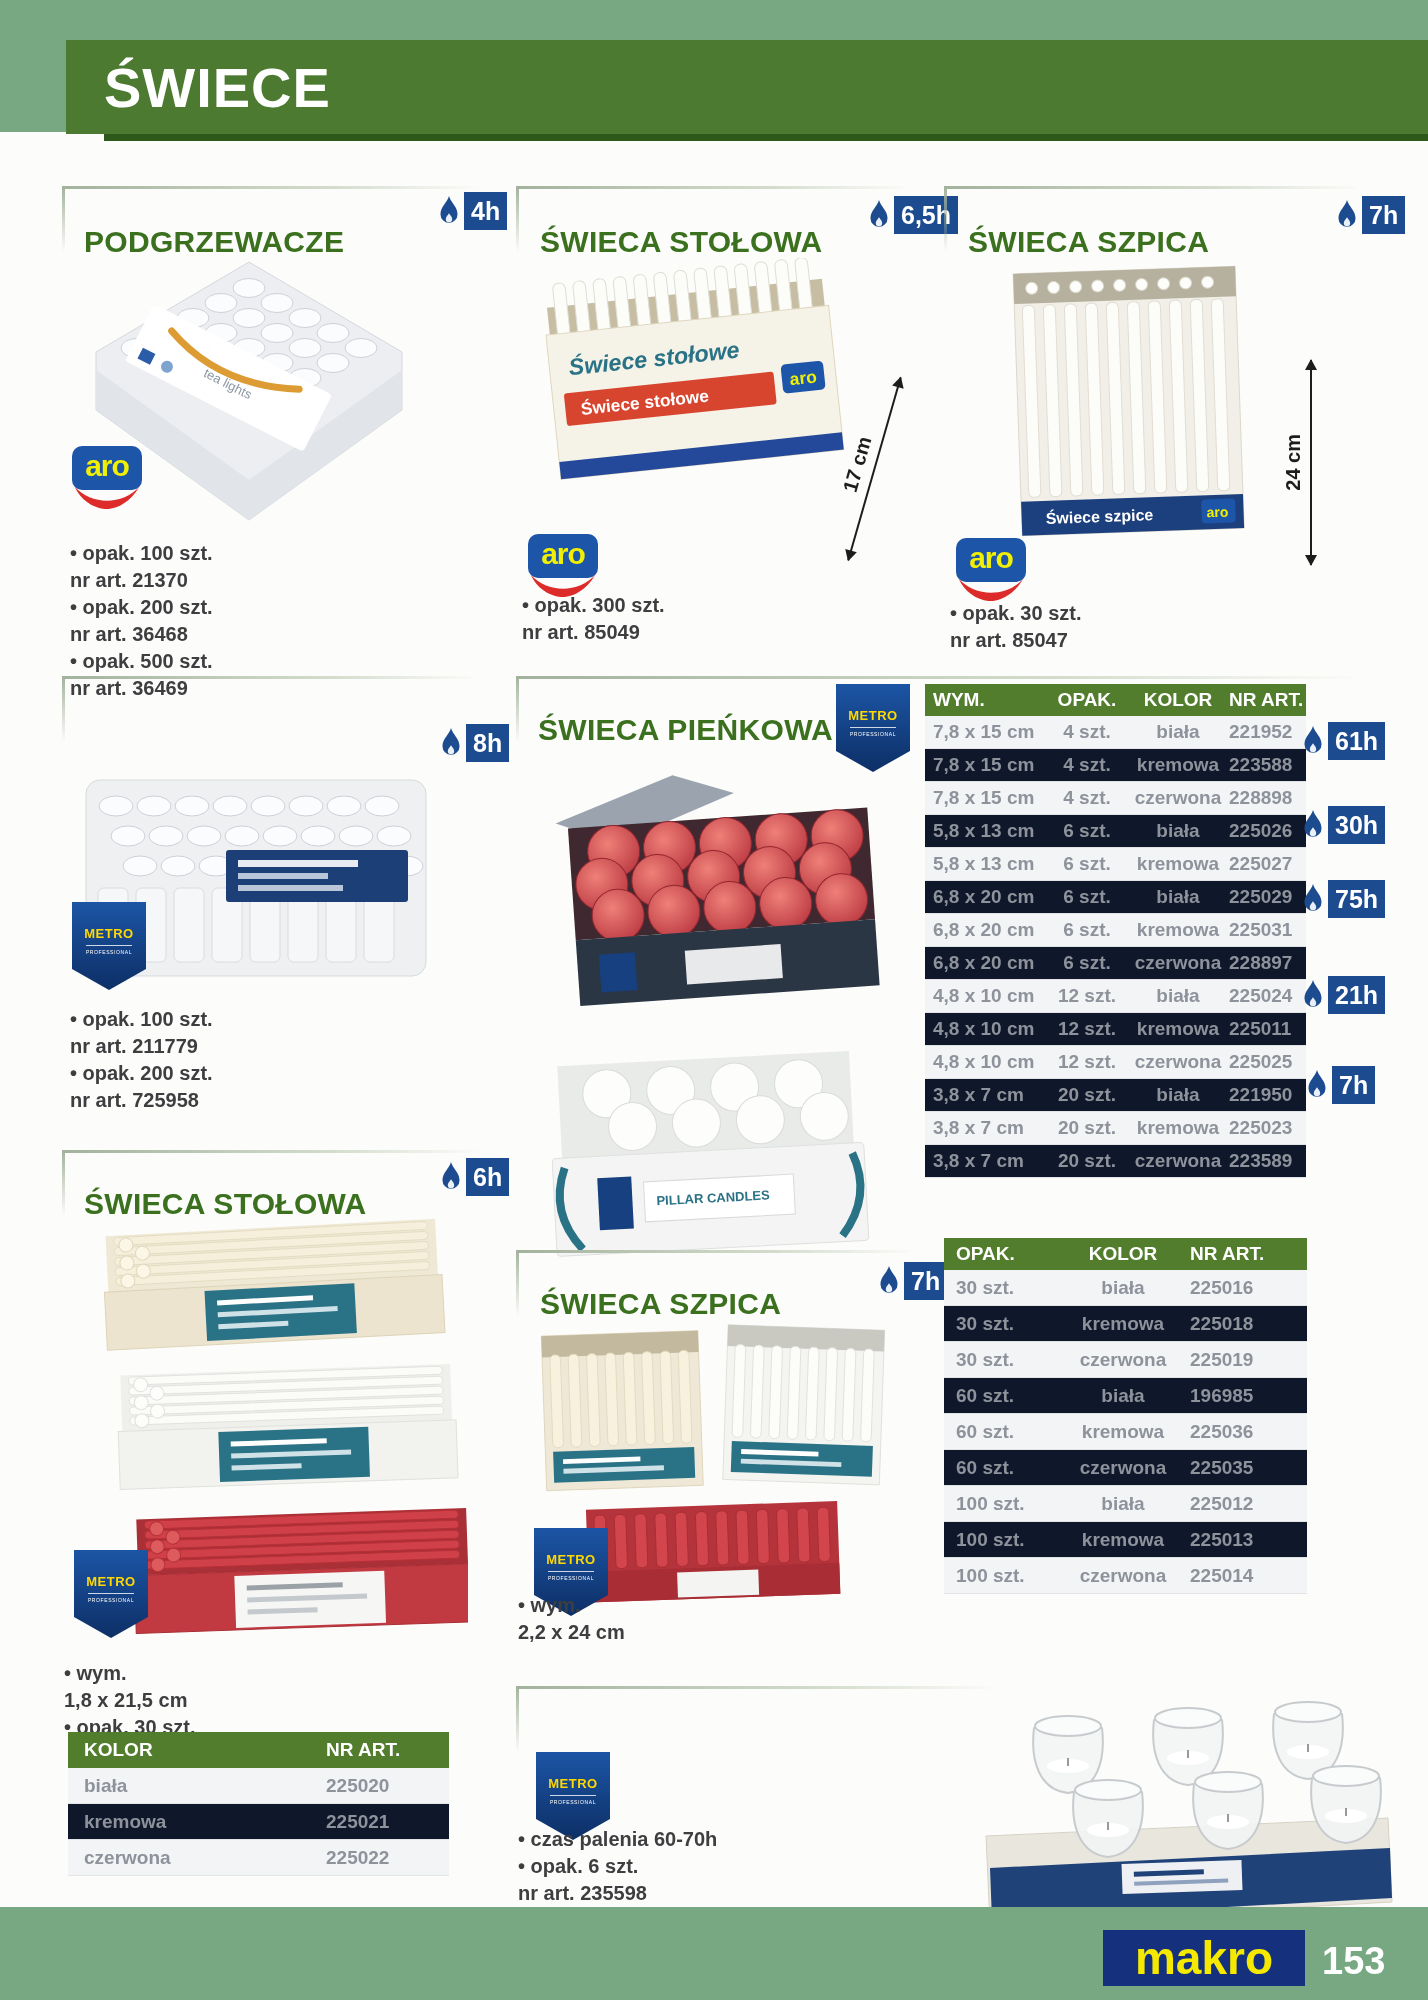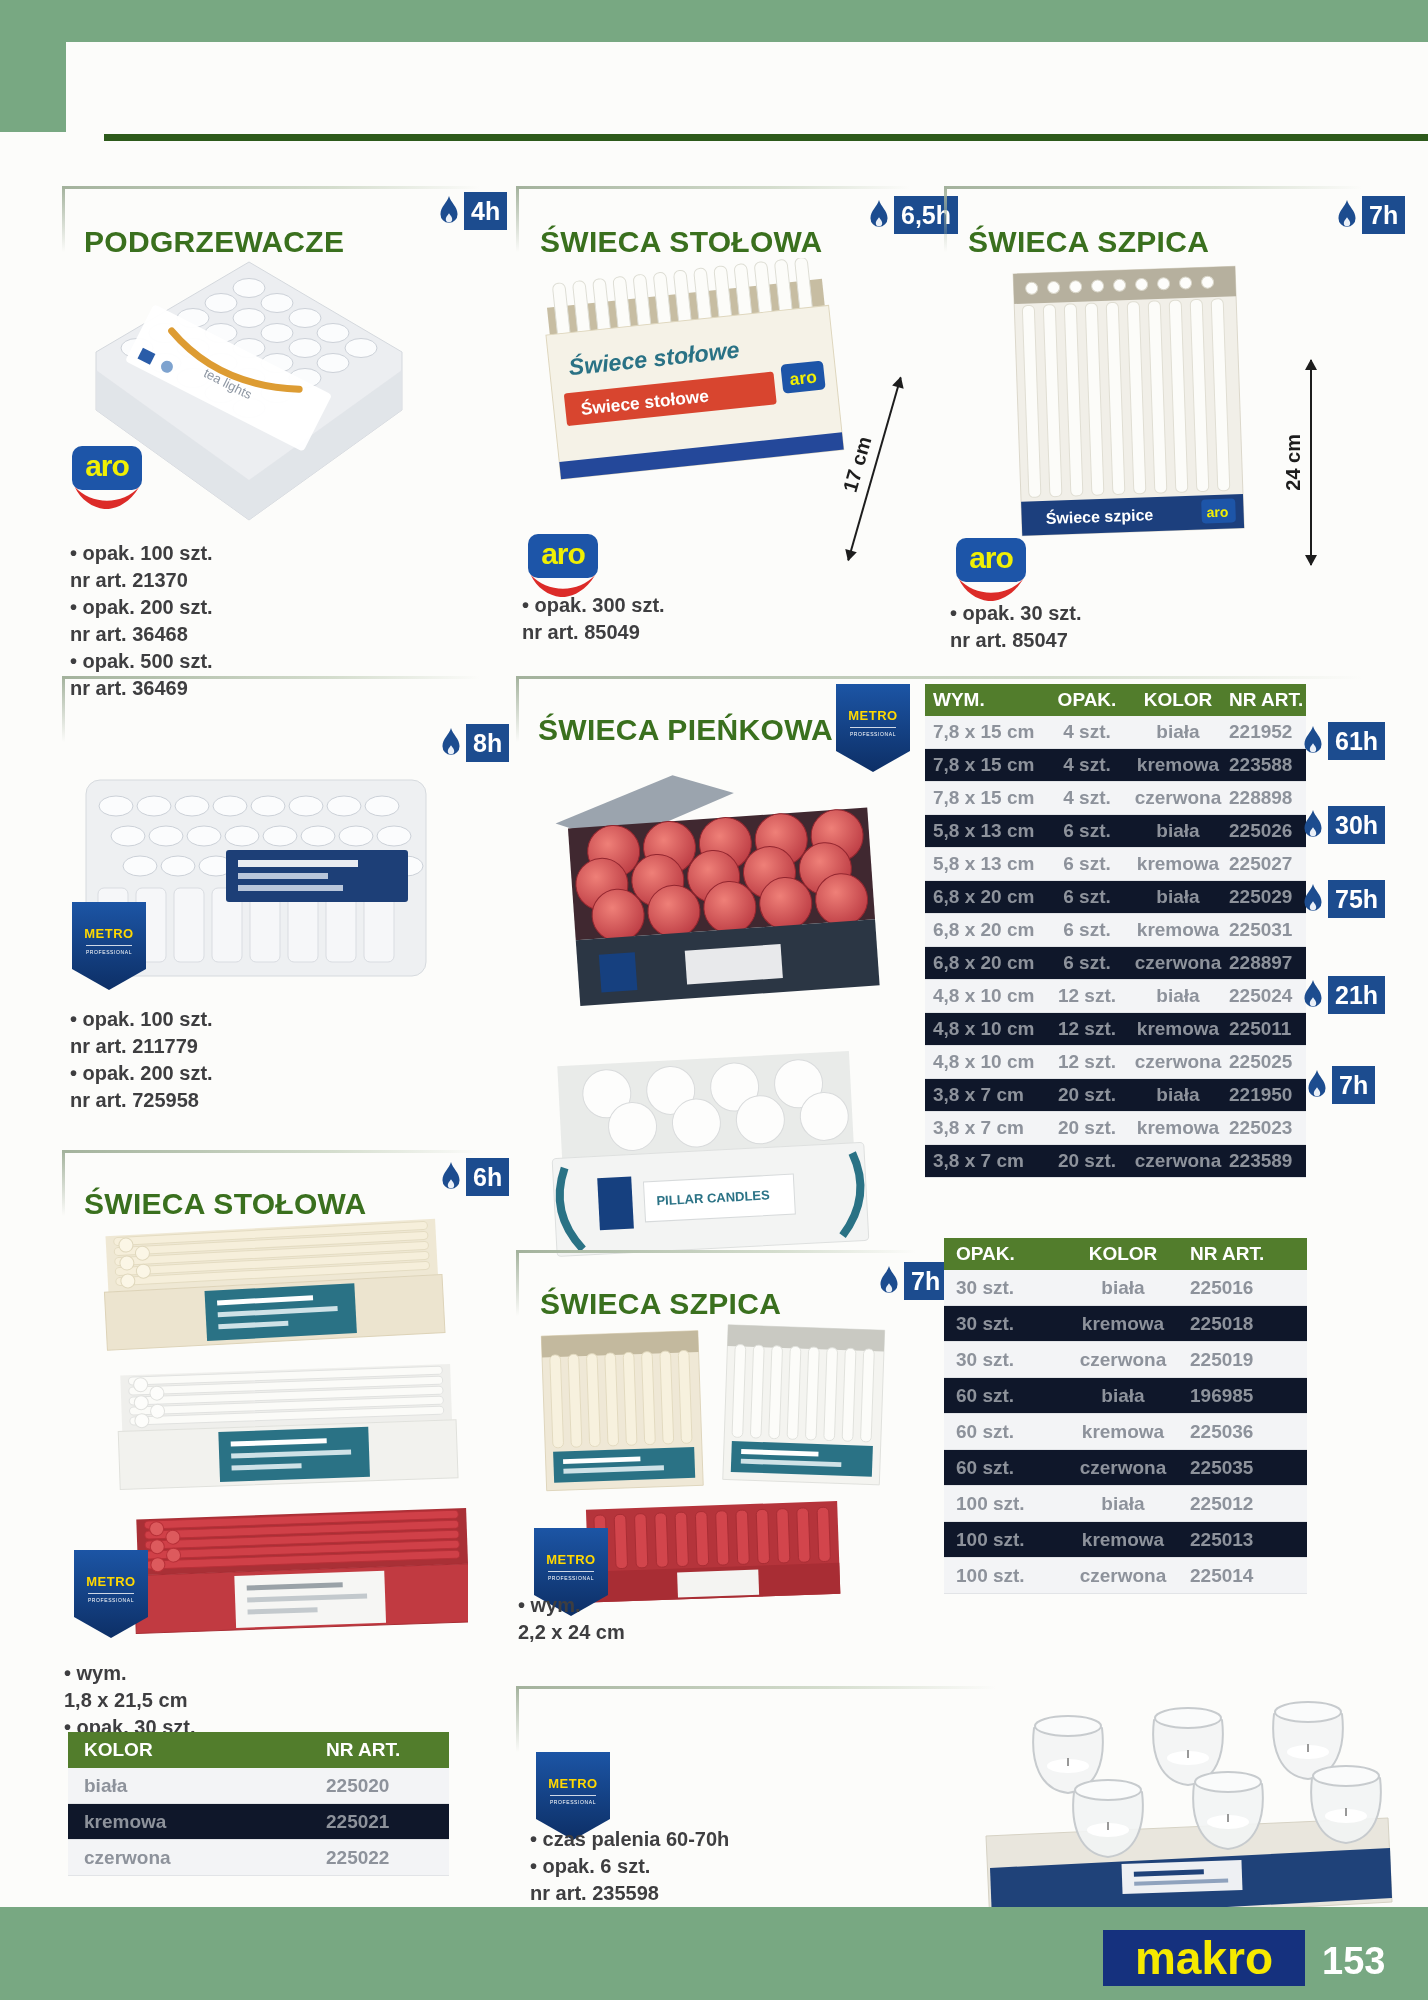--- a/index.html
+++ b/index.html
@@ -75,20 +75,23 @@
   .pagenum{position:absolute;left:1322px;top:1940px;color:#ffffff;font-size:38px;font-weight:bold;}
   svg text{font-family:"Liberation Sans",sans-serif;}
 </style>
 </head>
 <body>
 
 <div class="page">
 
   <div class="top-strip"></div>
   <div class="corner"></div>
+  <div class="header-bar">
+    <span class="htitle">ŚWIECE</span>
+  </div>
   <div class="header-shadow"></div>
 
   <section class="card" style="left:64px;top:188px;width:418px;height:482px">
     <h2 class="ptitle" style="left:20px;top:12px">PODGRZEWACZE</h2>
     <div class="burn" style="left:372px;top:4px">
       <svg class="fl" viewBox="0 0 24 30">
           <path d="M12 1C10.5 7 4 11 4 18a8 8 0 0 0 16 0c0-7-6.5-11-8-17z" fill="#1c4c8f"></path>
           <path d="M12 17c-1.5 2.5-3 3.4-3 5.5a3 3 0 0 0 6 0c0-2.1-1.5-3-3-5.5z" fill="#eaf0f8"></path>
         </svg>
       <div class="bb">4h</div>
@@ -759,21 +762,21 @@
           <td>225014</td>
         </tr>
       </tbody>
     </table>
 
   <section class="card" style="left:518px;top:1688px;width:480px;height:220px">
     <div class="metro" style="left:18px;top:64px">
       <span class="m1">METRO</span>
         <span class="m2">PROFESSIONAL</span>
     </div>
-    <div class="bullets" style="left:12px;top:138px">
+    <div class="bullets" style="left:0px;top:138px">
         <div class="ln">• czas palenia 60-70h</div>
         <div class="ln">• opak. 6 szt.</div>
         <div class="ln">nr art. 235598</div>
       </div>
   </section>
 
   <svg class="pimg" style="left:972px;top:1640px;width:430px;height:300px" viewBox="0 0 430 300">
     <polygon points="14,196 416,178 420,262 18,284" fill="#e9e6dd" stroke="#d6d2c4"></polygon>
     <g>
       <g transform="translate(96,96)">

